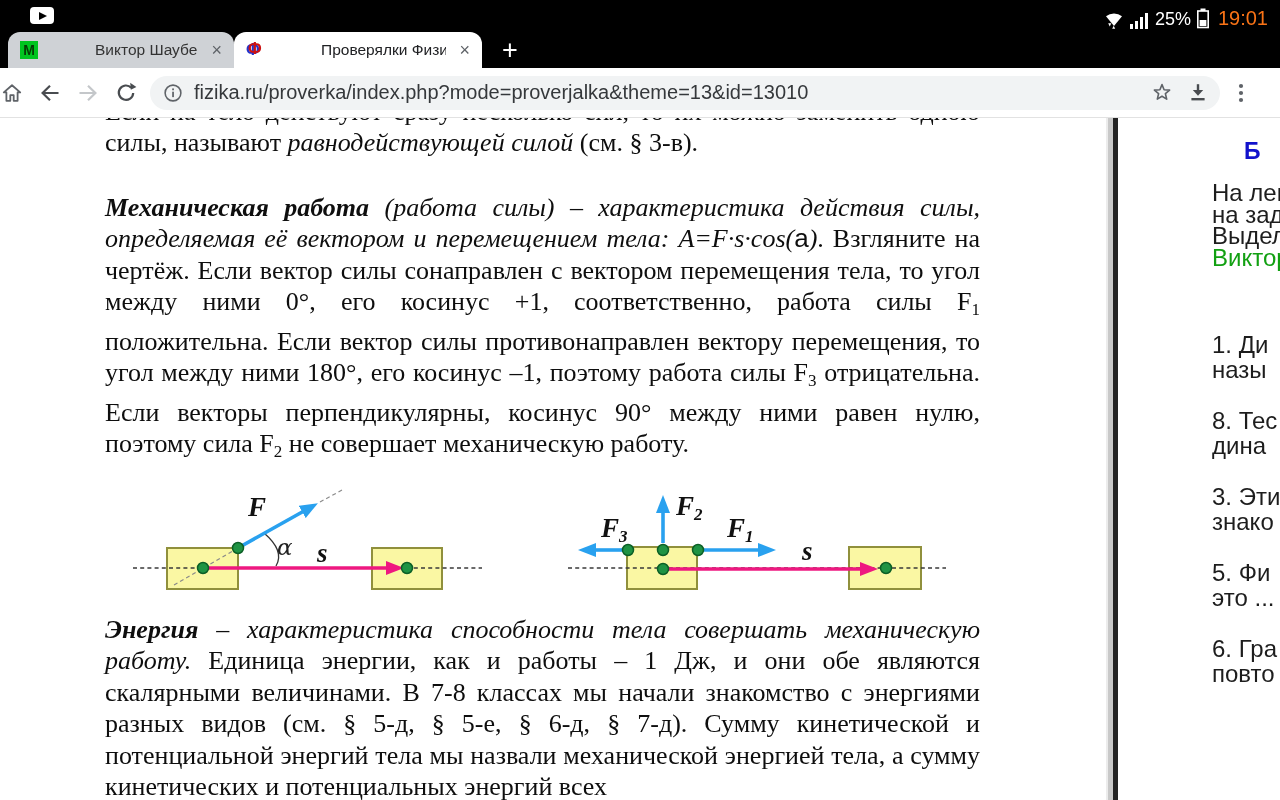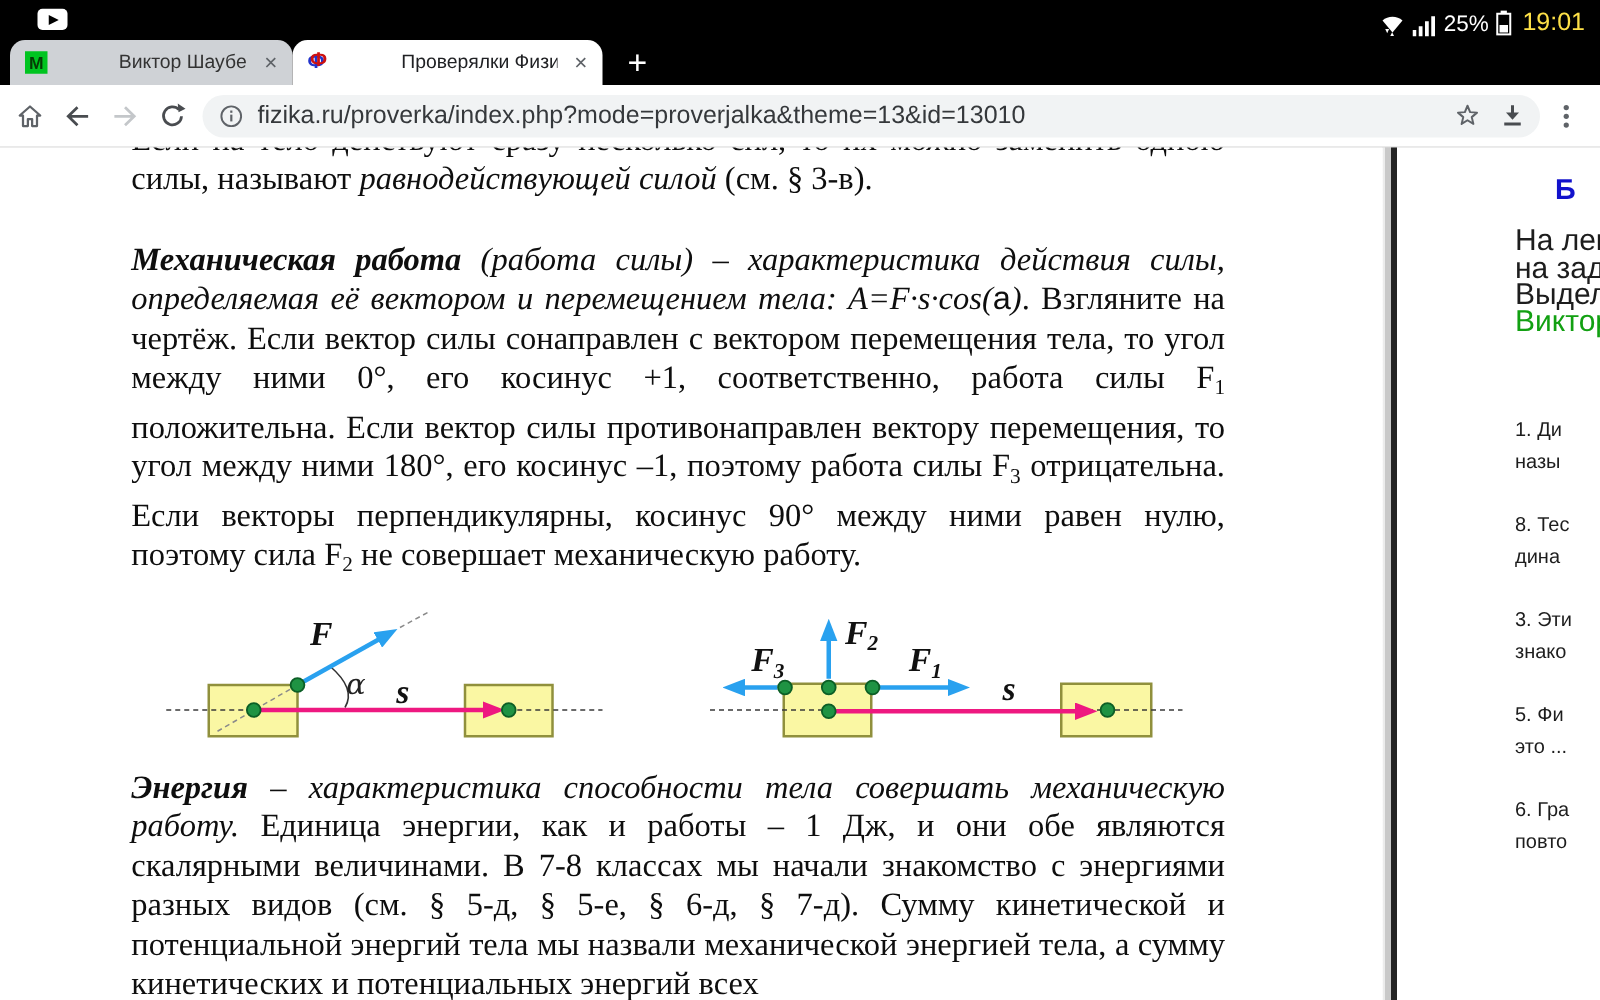--- a/index.html
+++ b/index.html
@@ -11,40 +11,40 @@
 
   
   .status-bar { height:30px; background:#000; position:relative; color:#fff; }
   .yt-badge { position:absolute; left:30px; top:7px; width:24px; height:17px;
     background:#fff; border-radius:4px; }
   .yt-badge::after { content:""; position:absolute; left:9px; top:4.5px;
     border-left:8px solid #000; border-top:4px solid transparent; border-bottom:4px solid transparent; }
   .status-right { position:absolute; right:12px; top:0; height:30px;
     display:flex; align-items:flex-end; gap:5px; }
   .status-text { font-size:18px; color:#fff; }
-  .status-time { font-size:20px; color:#fde047; margin-left:3px; }
+  .status-time { font-size:20px; color:#f97316; margin-left:3px; }
 
   
   .tab-bar { height:38px; background:#000; display:flex; align-items:flex-end; padding-left:8px; }
   .tab { height:36px; display:flex; align-items:center; gap:9px;
     padding:0 8px 0 12px; border-radius:12px 12px 0 0; font-size:15.5px; }
   .tab.inactive { background:#cfd2d6; color:#333; width:226px; }
   .tab.active { background:#fff; color:#202124; width:248px; }
   .tab-title { flex:1; white-space:nowrap; overflow:hidden;margin-left:48px; }
   .tab-close { color:#5f6368; font-size:18px; line-height:18px; padding:0 4px; }
   .favicon-m { width:18px; height:18px; background:#00c420; color:#063; flex:0 0 18px;
     font-weight:bold; font-size:14px; text-align:center; line-height:18px; color:#053b05; }
   .favicon-f { width:18px; height:18px; flex:0 0 18px; position:relative; font-weight:bold; font-size:16px; }
   .favicon-f .b { position:absolute; left:0; top:0; color:#2233cc; }
   .favicon-f .r { position:absolute; left:2px; top:-1px; color:#cc1111; }
   .new-tab { color:#fff; font-size:27px; font-weight:300; margin:0 0 3px 20px; line-height:30px; }
 
   
   .toolbar { height:50px; background:#fff; display:flex; align-items:center;
-    padding-left:12px; border-bottom:1px solid #e2e2e2; }
+    border-bottom:1px solid #e2e2e2; }
   .tb-icon { width:24px; height:24px; flex:0 0 24px; margin-left:14px; }
   .tb-icon:first-child { margin-left:0; }
   .url-pill { height:34px; width:1070px; margin-left:12px; background:#f1f3f4;
     border-radius:17px; display:flex; align-items:center; padding:0 10px 0 12px; }
   .url-text { flex:1; margin-left:10px; font-size:20px; color:#35383b;
     white-space:nowrap; overflow:hidden; }
   .pill-icon { width:24px; height:24px; flex:0 0 24px; margin-left:12px; }
   .menu-icon { width:24px; height:24px; margin-left:9px; }
 
   
@@ -83,21 +83,21 @@
   .flabel .svg-sub { font-size:17px; }
   .alabel { font-family:"DejaVu Serif",serif; font-style:italic; font-size:23px; fill:#222; }
 
   
   .sb-heading { position:absolute; left:124px; top:20px; color:#1212cc;
     font-weight:bold; font-size:23px; white-space:nowrap; }
   .sb-intro { position:absolute; left:92px; top:64px; font-size:24px;
     line-height:21.5px; white-space:nowrap; }
   .sb-link { color:#12a012; }
   .sb-items { position:absolute; left:92px; top:214px; }
-  .sb-item { font-size:16px; line-height:25px; margin-bottom:26px; white-space:nowrap; }
+  .sb-item { font-size:24px; line-height:25px; margin-bottom:26px; white-space:nowrap; }
 </style>
 </head>
 <body>
 
 <div class="status-bar">
   <div class="yt-badge"></div>
   <div class="status-right">
     <svg class="wifi" width="22" height="22" viewBox="0 0 22 22">
       <path d="M11 18 L3 8.3 A12.8 12.8 0 0 1 19 8.3 Z" fill="#fff"></path>
       <path d="M5.2 15.2 l3.1 0 -1.55 3.4 z" fill="#fff"></path>

